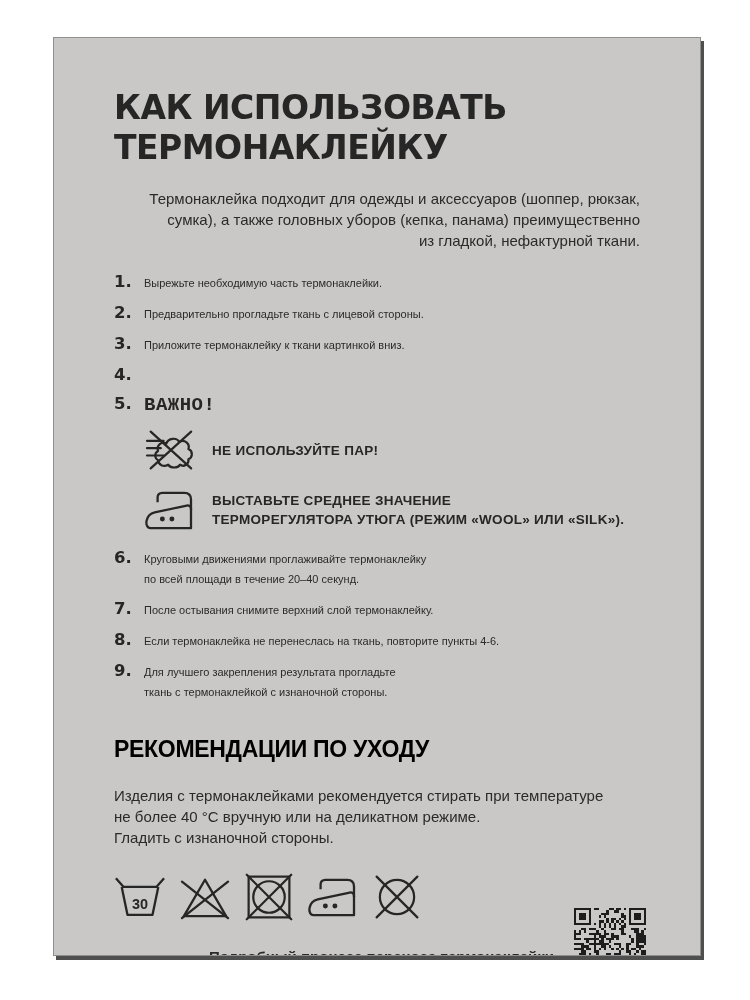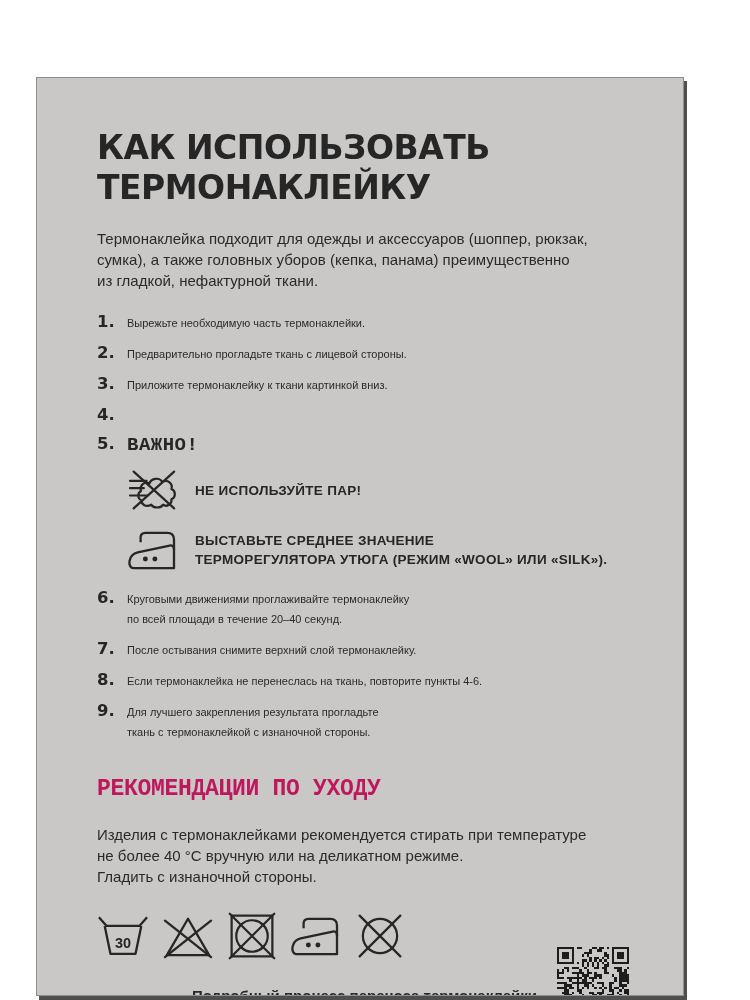--- a/index.html
+++ b/index.html
@@ -6,47 +6,47 @@
   body{
     width:750px;height:1000px;
     background:#ffffff;
     font-family:"Liberation Sans","DejaVu Sans",sans-serif;
     color:#2a2a2a;
     position:relative;
     overflow:hidden;
   }
   .card{
     position:absolute;
-    left:36px;top:37px;
+    left:53px;top:37px;
     width:648px;height:919px;
     background:#c9c8c6;
     border:1px solid #8f8f8d;
     box-shadow:3px 4px 0 #4f4f4f;
     box-sizing:border-box;
     overflow:hidden;
-    margin-top:40px;
   }
   .content{
     padding:50px 60px 0 60px;
   }
   h1.title{
     margin:0;
     font-family:"DejaVu Sans","Liberation Sans",sans-serif;
     font-weight:800;
     font-size:33px;
     line-height:40px;
     letter-spacing:-0.5px;
     color:#262626;
   }
   .intro{
     margin:20px 0 0 0;
     font-size:15px;
     line-height:21px;
     white-space:pre-line;
     color:#2a2a2a;
+    text-align:right;
   }
   .steps{margin-top:22px;}
   .steps.part2{margin-top:18px;}
   .step{
     display:flex;
     align-items:flex-start;
     margin-bottom:11px;
   }
   .step .num{
     flex:0 0 30px;
@@ -81,25 +81,25 @@
   .note-text{
     font-weight:bold;
     font-size:13.5px;
     line-height:19px;
     letter-spacing:0.3px;
     white-space:pre-line;
     color:#262626;
   }
   h2.care-heading{
     margin:34px 0 0 0;
-    font-family:Liberation Mono, monospace;
+    font-family:Liberation Sans, sans-serif;
     font-weight:900;
     font-size:23px;
     letter-spacing:-0.3px;
-    color:#be185d;
+    color:#000000;
   }
   .care-text{
     margin:22px 0 0 0;
     font-size:15px;
     line-height:21px;
     white-space:pre-line;
   }
   .bottom{
     position:relative;
     margin-top:24px;

